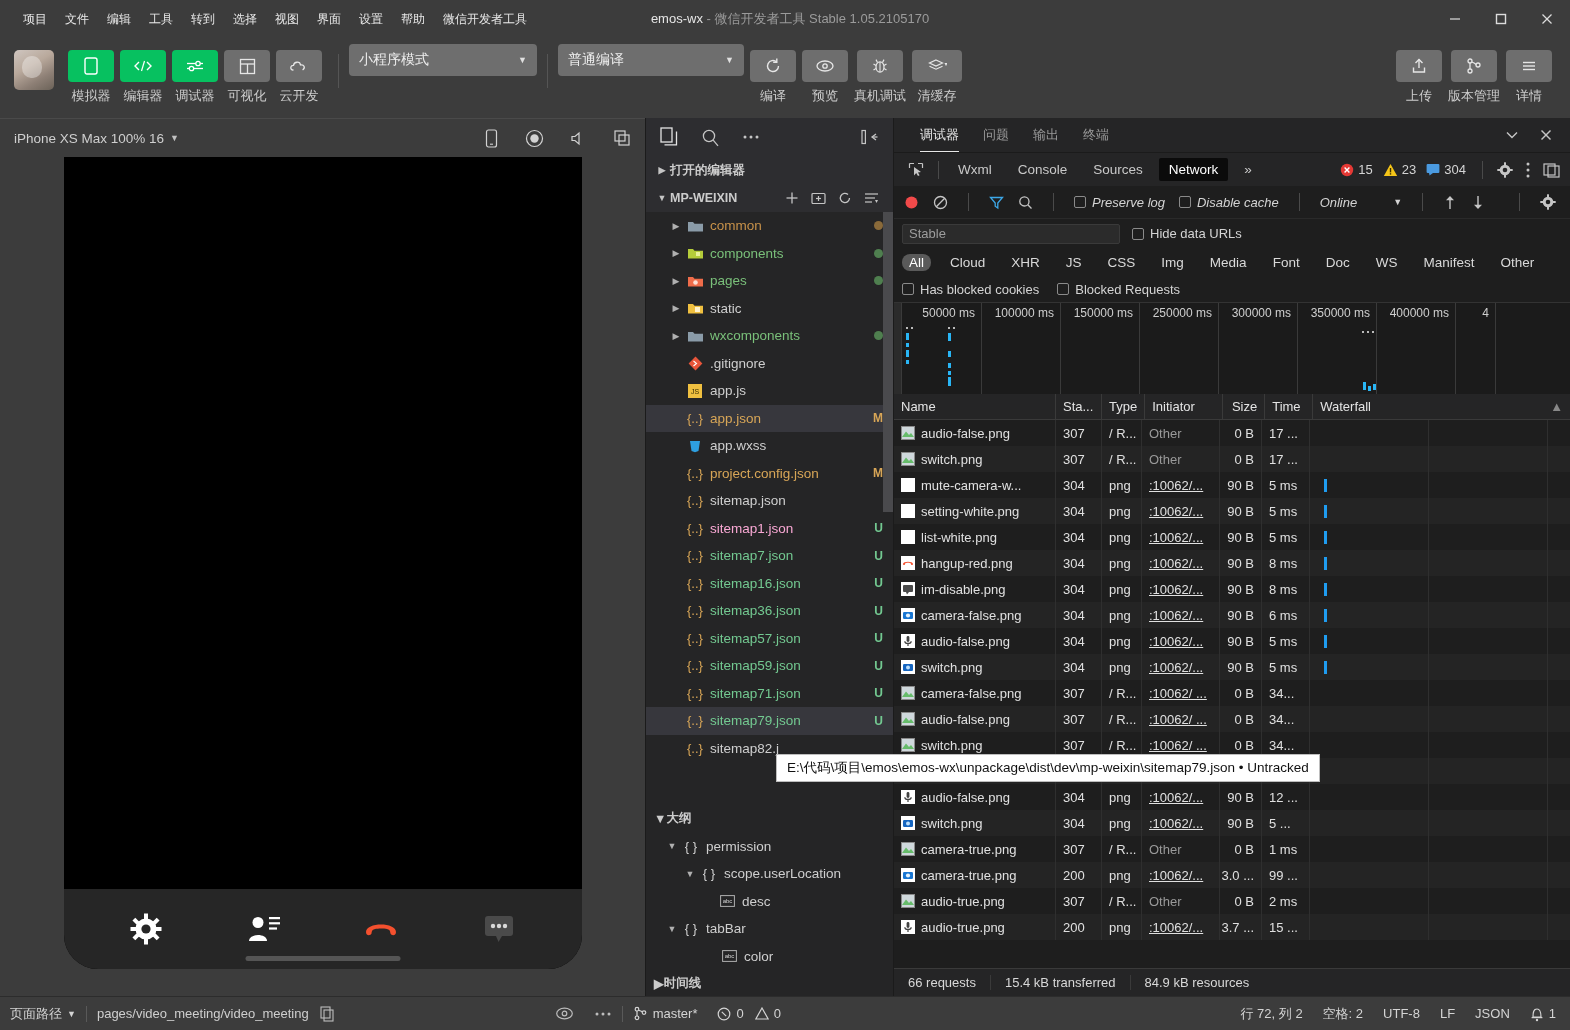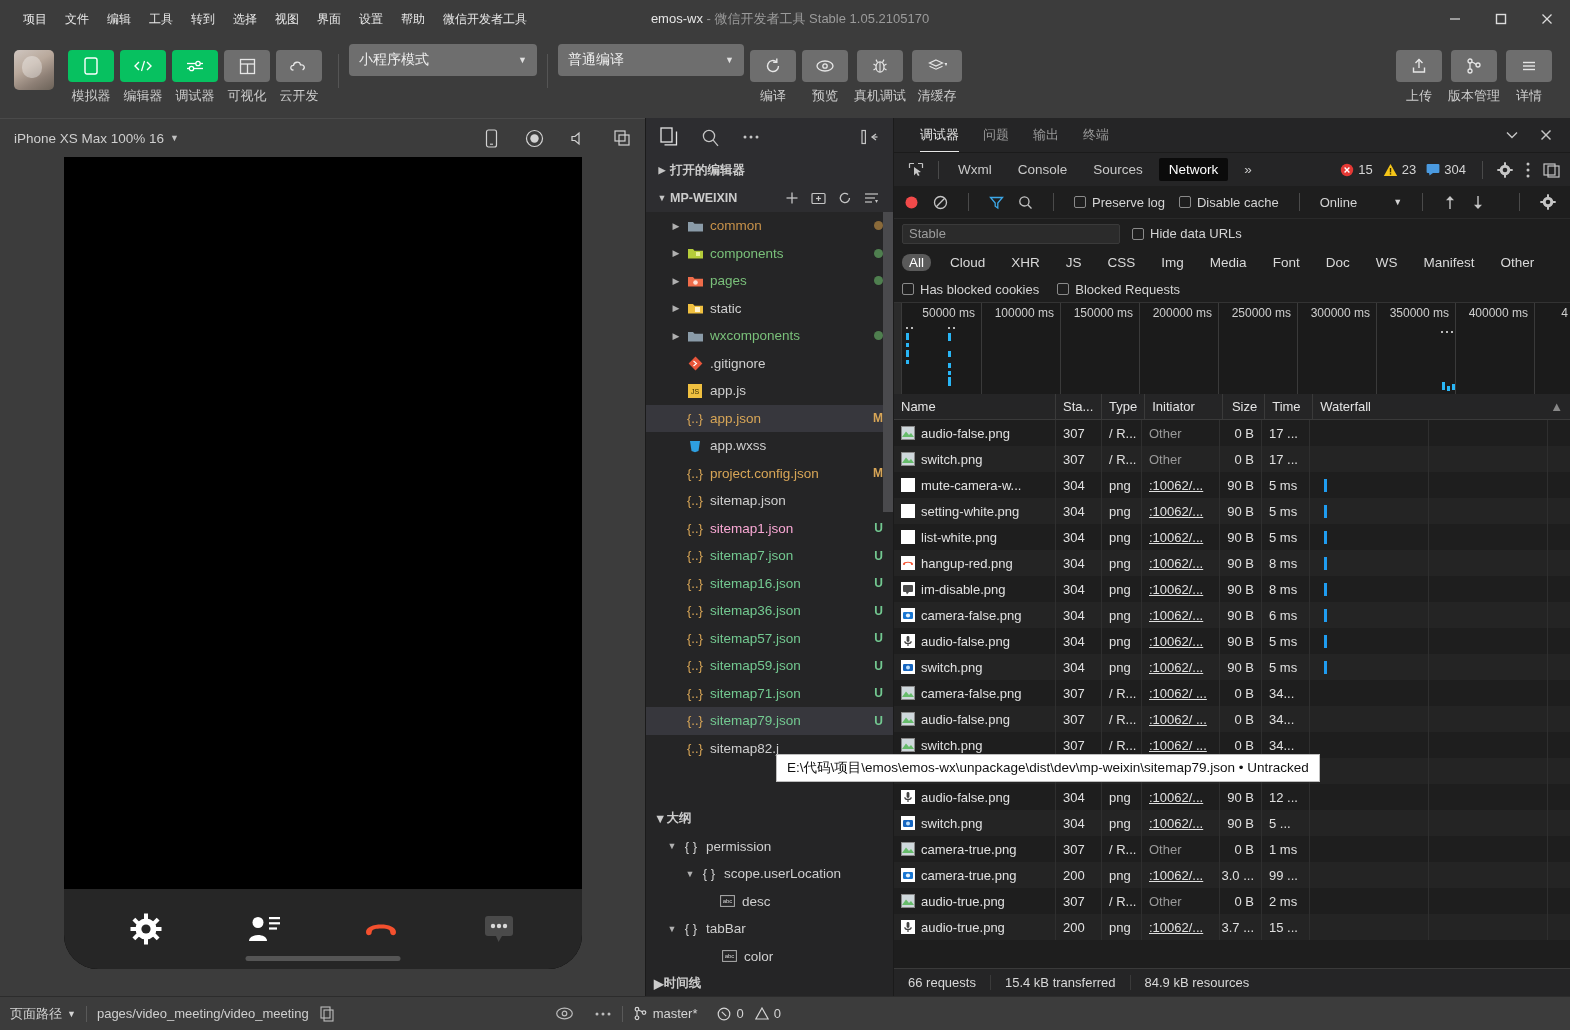--- a/index.html
+++ b/index.html
@@ -122,21 +122,21 @@
   .dt-tabs .right div { width:28px; height:28px; display:flex; align-items:center; justify-content:center;}
 
   .dt-panelbar { height:34px; background:#252526; display:flex; align-items:center; border-top:1px solid #1b1b1b; padding-left:6px;}
   .ptab { font-size:13.5px; color:#c9c9c9; padding:4px 10px; margin:0 3px; border-radius:2px;}
   .ptab.active { background:#0b0b0b; color:#fff; }
   .ptab.chev { color:#c9c9c9; }
   .counts { margin-left:auto; display:flex; align-items:center; gap:4px; font-size:13px; color:#d4d4d4; padding-right:6px;}
   .counts .grp { display:flex; align-items:center; gap:4px; margin-right:6px;}
   .dt-divider { width:1px; height:18px; background:#4a4a4a; margin:0 6px;}
 
-  .dt-controls { height:32px; background:#1e1e1e; display:flex; align-items:center; gap:14px; padding:0 10px; font-size:13px; color:#d4d4d4;}
+  .dt-controls { height:32px; background:#1e1e1e; display:flex; align-items:center; gap:14px; padding:0 10px; font-size:13px; color:#d4d4d4;font-style:italic;}
   .chk { width:12px; height:12px; border:1px solid #8a8a8a; border-radius:2px; display:inline-block; vertical-align:-2px; margin-right:6px;}
   .lbl { display:flex; align-items:center; font-size:13px; color:#d4d4d4; white-space:nowrap;}
   .online { display:flex; align-items:center; font-size:13px; color:#d4d4d4; }
 
   .dt-filterrow { height:30px; background:#1e1e1e; display:flex; align-items:center; padding:0 8px; gap:12px; border-top:1px solid #2a2a2a;}
   .filter-input {
     flex:0 0 218px; height:20px; background:#2b2b2b; border:1px solid #3a3a3a; border-radius:2px;
     color:#9d9d9d; font-size:13px; padding:0 6px; display:flex; align-items:center;
   }
   .dt-typerow { height:28px; background:#1e1e1e; display:flex; align-items:center; padding:0 8px; gap:12px; font-size:13.5px; color:#d9d9d9;}
@@ -950,23 +950,20 @@
           <span class="ov-bar" style="left:46px;top:68px;height:4px"></span>
           <span class="ov-bar" style="left:46px;top:74px;height:9px"></span>
         </div>
         <div class="ov-cell" style="width:79px">
             <span class="ov-label">100000 ms</span>
           </div>
         <div class="ov-cell" style="width:79px">
             <span class="ov-label">150000 ms</span>
           </div>
         <div class="ov-cell" style="width:79px">
-            <span class="ov-label">200000 ms</span>
-          </div>
-        <div class="ov-cell" style="width:79px">
             <span class="ov-label">250000 ms</span>
           </div>
         <div class="ov-cell" style="width:79px">
             <span class="ov-label">300000 ms</span>
           </div>
         <div class="ov-cell" style="width:79px">
           <span class="ov-label">350000 ms</span>
           <span class="ov-dot" style="left:64px;top:28px"></span>
             <span class="ov-dot" style="left:69px;top:28px"></span>
             <span class="ov-dot" style="left:74px;top:28px"></span>
@@ -1519,14 +1516,31 @@
           </svg>
       </span>
       <span>0</span>
       <span style="margin-left:6px">
         <svg width="14" height="13" viewBox="0 0 14 13">
             <polygon points="7,1 13.2,12 0.8,12" fill="none" stroke="#d4d4d4" stroke-width="1.2"></polygon>
           </svg>
       </span>
       <span>0</span>
     </div>
+    <div class="sb-right">
+      <div class="sb-item">行 72, 列 2</div>
+      <div class="sb-item">空格: 2</div>
+      <div class="sb-item">UTF-8</div>
+      <div class="sb-item">LF</div>
+      <div class="sb-item">JSON</div>
+      <div class="sb-item" style="padding-right:14px">
+        <span>
+          <svg width="14" height="16" viewBox="0 0 14 16">
+              <path d="M3 11 C3 6 3.5 3 7 3 C10.5 3 11 6 11 11 Z" fill="none" stroke="#d4d4d4" stroke-width="1.2"></path>
+              <line x1="1.6" y1="11.6" x2="12.4" y2="11.6" stroke="#d4d4d4" stroke-width="1.2"></line>
+              <circle cx="7" cy="14" r="1.2" fill="#d4d4d4"></circle>
+            </svg>
+        </span>
+        <span>1</span>
+      </div>
+    </div>
   </div>
 </div>
 
 </body></html>

